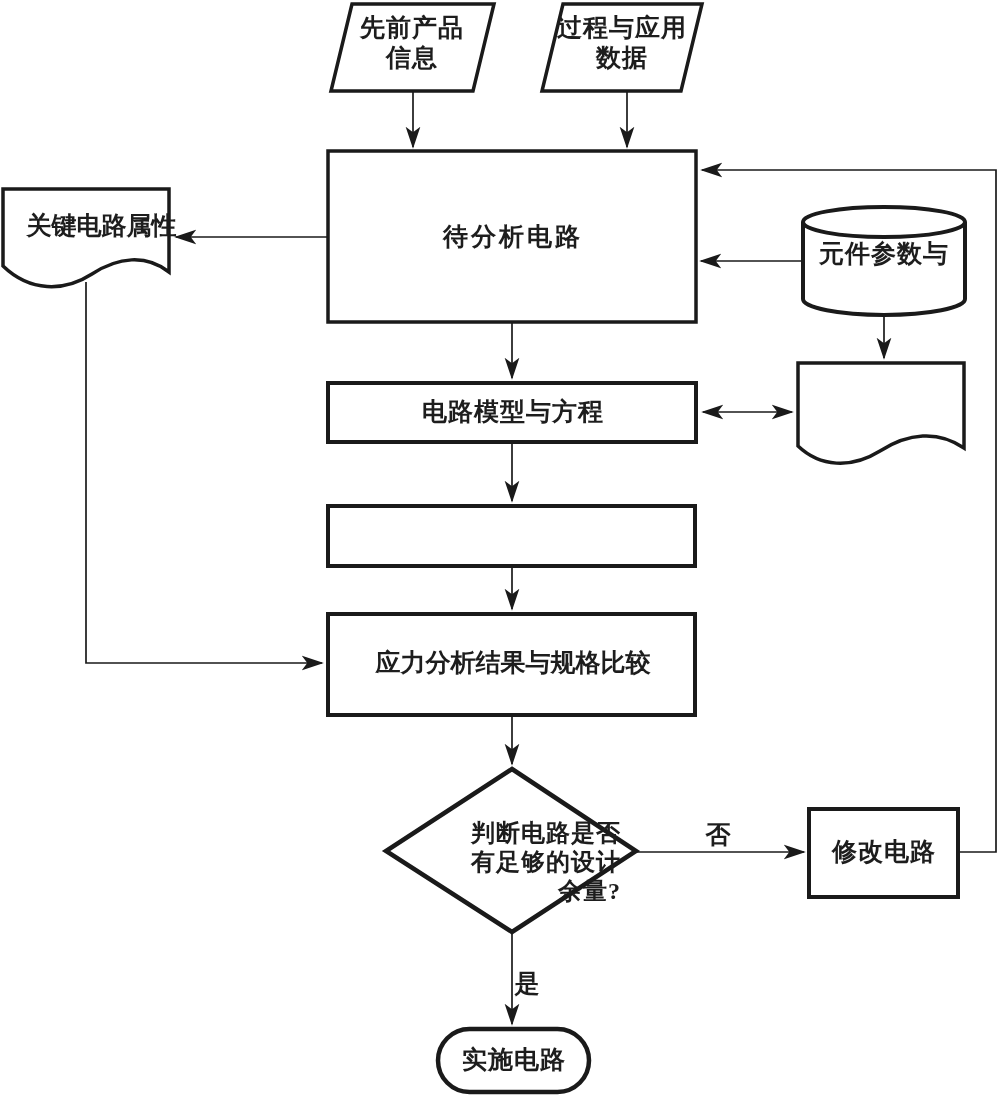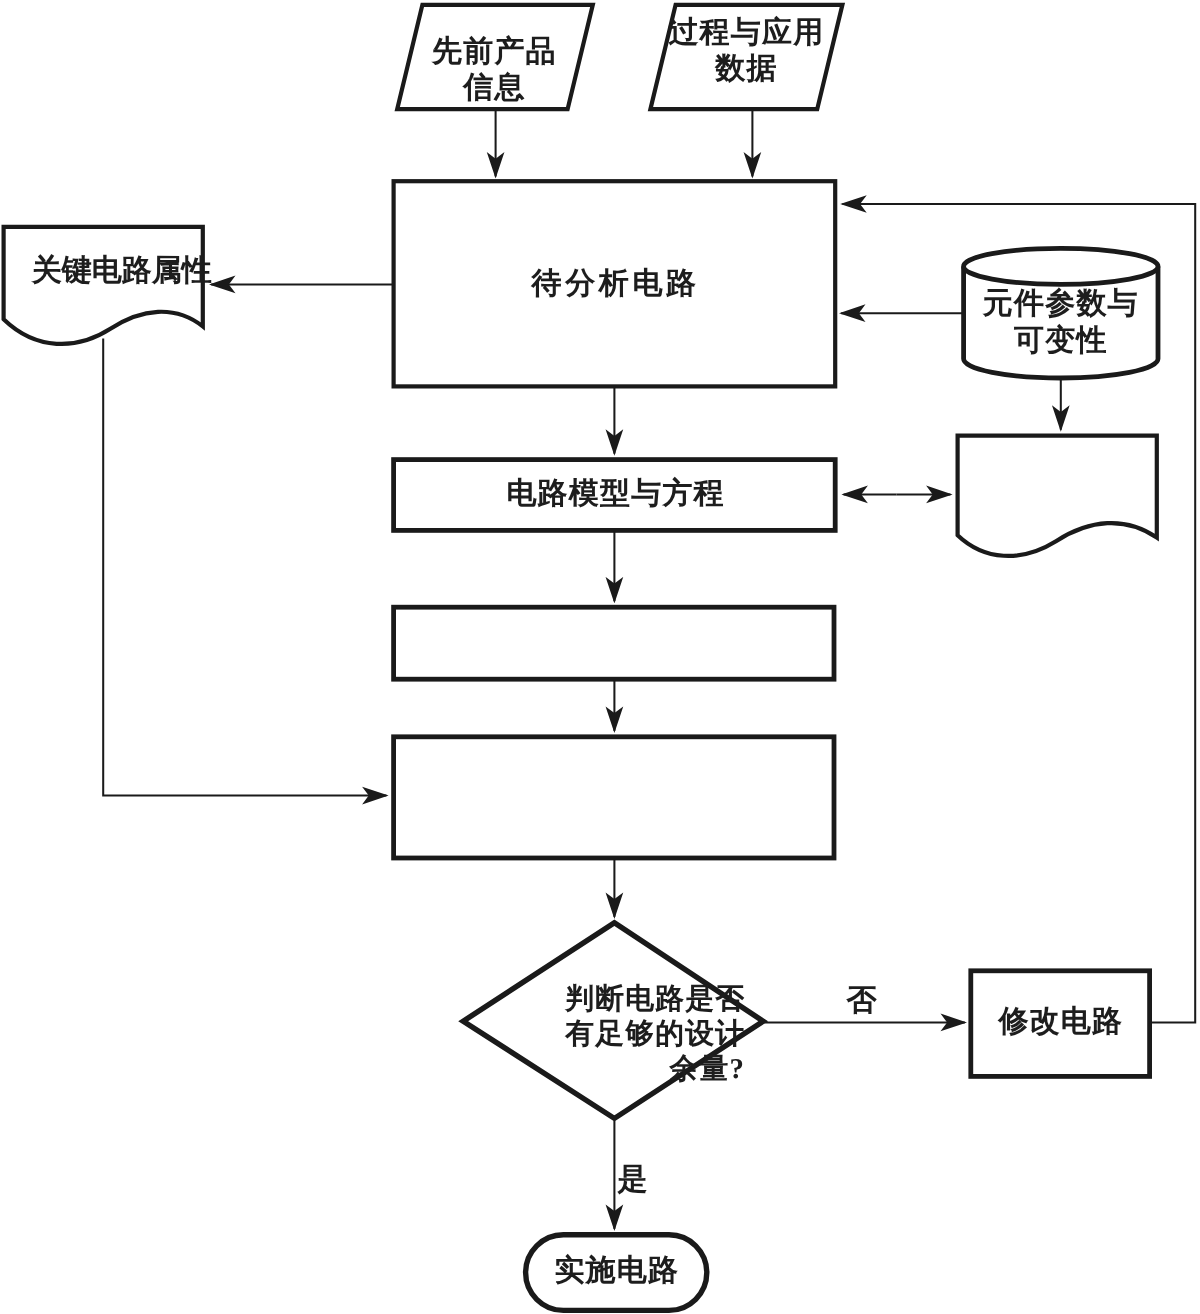--- a/index.html
+++ b/index.html
@@ -72,43 +72,43 @@
     <path class="conn" d="M747,412 L792,412" marker-end="url(#ah)"></path>
     <path class="conn" d="M512,443 L512,501" marker-end="url(#ah)"></path>
     <path class="conn" d="M512,567 L512,609" marker-end="url(#ah)"></path>
     <path class="conn" d="M86,282 L86,663 L322,663" marker-end="url(#ah)"></path>
     <path class="conn" d="M512,716 L512,764" marker-end="url(#ah)"></path>
     <path class="conn" d="M637,852 L804,852" marker-end="url(#ah)"></path>
     <path class="conn" d="M958,852 L996,852 L996,170 L702,170" marker-end="url(#ah)"></path>
     <path class="conn" d="M512,934 L512,1024" marker-end="url(#ah)"></path>
   </svg>
 
-  <div class="label" style="left:332px;top:29px;width:160px;">
+  <div class="label" style="left:332px;top:13px;width:160px;">
     <div>先前产品</div>
     <div>信息</div>
   </div>
 
   <div class="label" style="left:542px;top:13px;width:160px;">
     <div>过程与应用</div>
     <div>数据</div>
   </div>
 
   <div class="label" style="left:330px;top:222px;width:366px;letter-spacing:3px;">待分析电路</div>
 
   <div class="label" style="left:4px;top:211px;width:195px;letter-spacing:0;">关键电路属性</div>
 
   <div class="label" style="left:804px;top:238px;width:160px;line-height:31px;">
     <div>元件参数与</div>
-    <div>可变性</div>
   </div>
 
 
   <div class="label" style="left:330px;top:397px;width:366px;">电路模型与方程</div>
 
 
+  <div class="label" style="left:330px;top:648px;width:366px;letter-spacing:0;">应力分析结果与规格比较</div>
 
   <div class="label small" style="left:401px;top:819px;width:220px;text-align:right;">
     <div>判断电路是否</div>
     <div>有足够的设计</div>
     <div>余量?</div>
   </div>
 
   <div class="label" style="left:810px;top:837px;width:148px;text-align:center;">修改电路</div>
 
   <div class="label" style="left:438px;top:1045px;width:152px;">实施电路</div>

